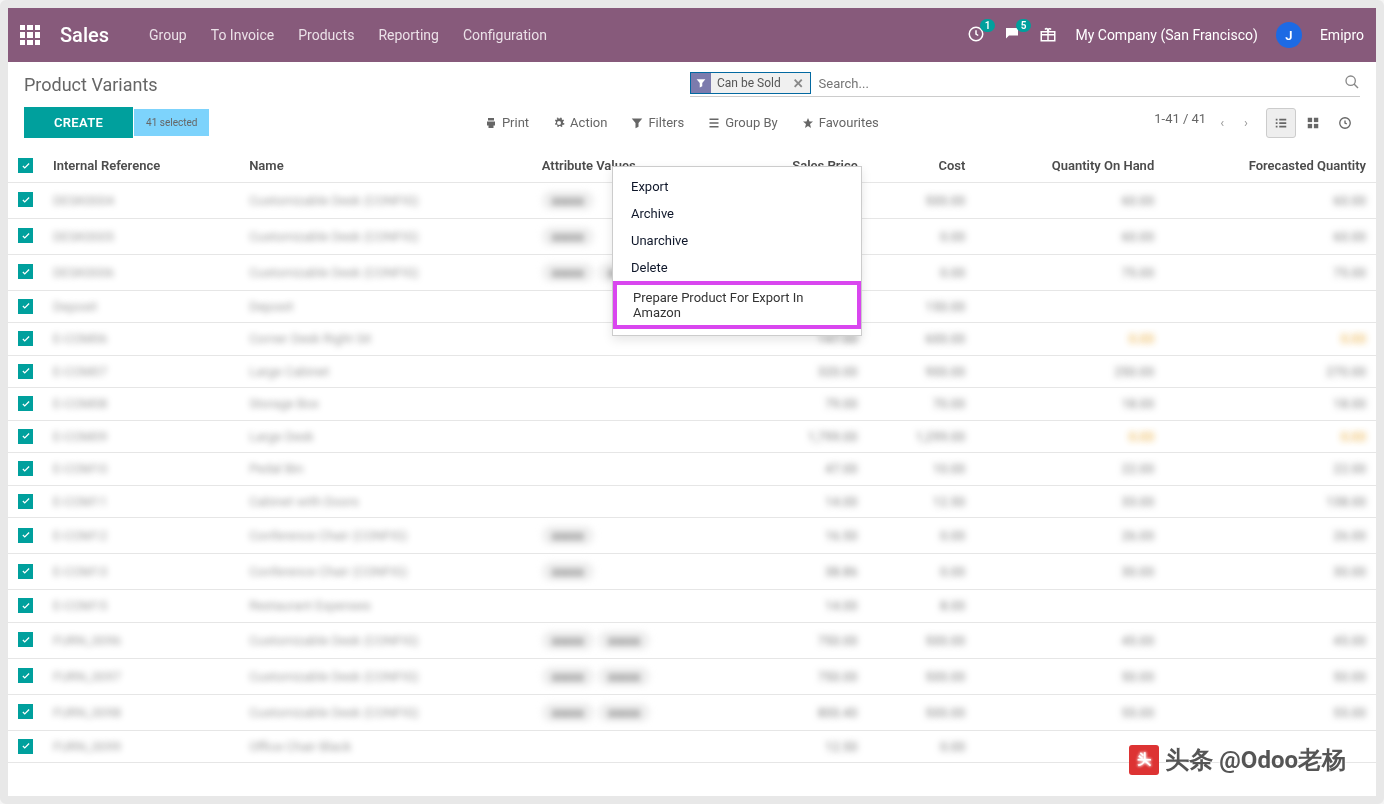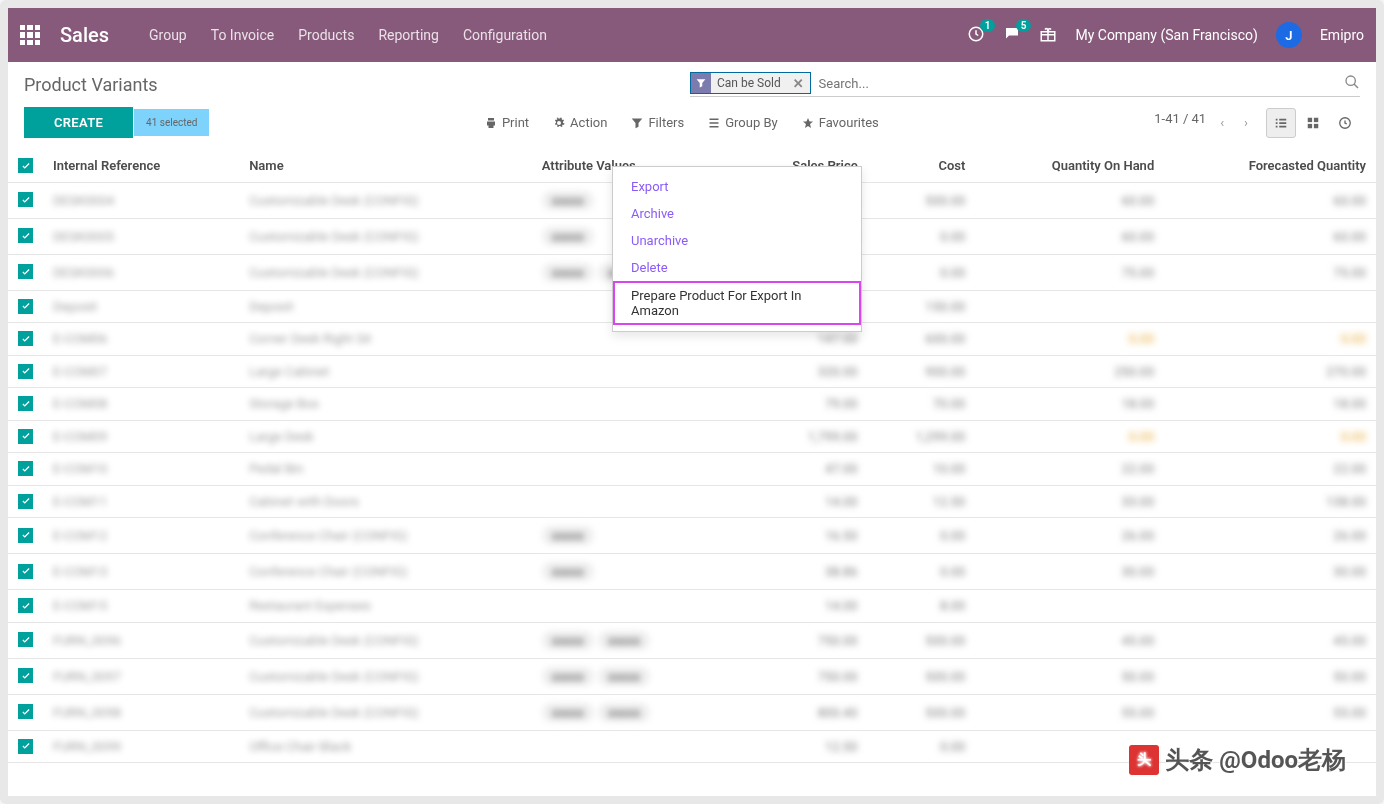--- a/index.html
+++ b/index.html
@@ -47,22 +47,22 @@
 th { font-weight:600; color:#4c4c4c; position:sticky; top:0; background:#fff; }
 th:first-child, td:first-child { width:30px; text-align:center; }
 th.num, td.num { text-align:right; }
 .chk { width:15px; height:15px; background:#00a09d; display:inline-flex; align-items:center; justify-content:center; cursor:pointer; }
 .chk svg { width:10px; height:10px; fill:#fff; }
 td.blur { color: transparent; text-shadow: 0 0 6px rgba(0,0,0,0.4); user-select:none; }
 td.blur.num { text-shadow: 0 0 6px rgba(0,0,0,0.5); }
 td.blur.warn { text-shadow: 0 0 6px rgba(230,160,30,0.9); }
 .tag { display:inline-block; background:#eee; border-radius:10px; padding:2px 10px; margin-right:4px; filter: blur(3px); }
 .dropdown { position:absolute; top:158px; left:604px; background:#fff; border:1px solid #ccc; box-shadow:0 4px 10px rgba(0,0,0,0.1); width:250px; padding:6px 0; }
-.dropdown-item { padding:6px 18px; font-size:13px; color:#8b5cf6; cursor:pointer; }
-.dropdown-item.highlighted { border:2px solid #d946ef; color:#333; padding:5px 16px; }
+.dropdown-item { padding:6px 18px; font-size:13px; color:#0f172a; cursor:pointer; }
+.dropdown-item.highlighted { border:4px solid #d946ef; color:#333; padding:5px 16px; }
 .watermark { position:absolute; right:30px; bottom:20px; font-size:24px; font-weight:700; color:#555; text-shadow:0 0 3px #fff,0 0 3px #fff; display:flex; align-items:center; gap:6px; }
 .watermark-icon { width:30px; height:30px; background:#d33; border-radius:3px; display:flex; align-items:center; justify-content:center; font-size:14px; color:#fff;}
 </style>
 </head>
 <body>
 
 <div class="app-frame">
   <div class="topbar">
     <div class="apps-icon">
         <div></div>

